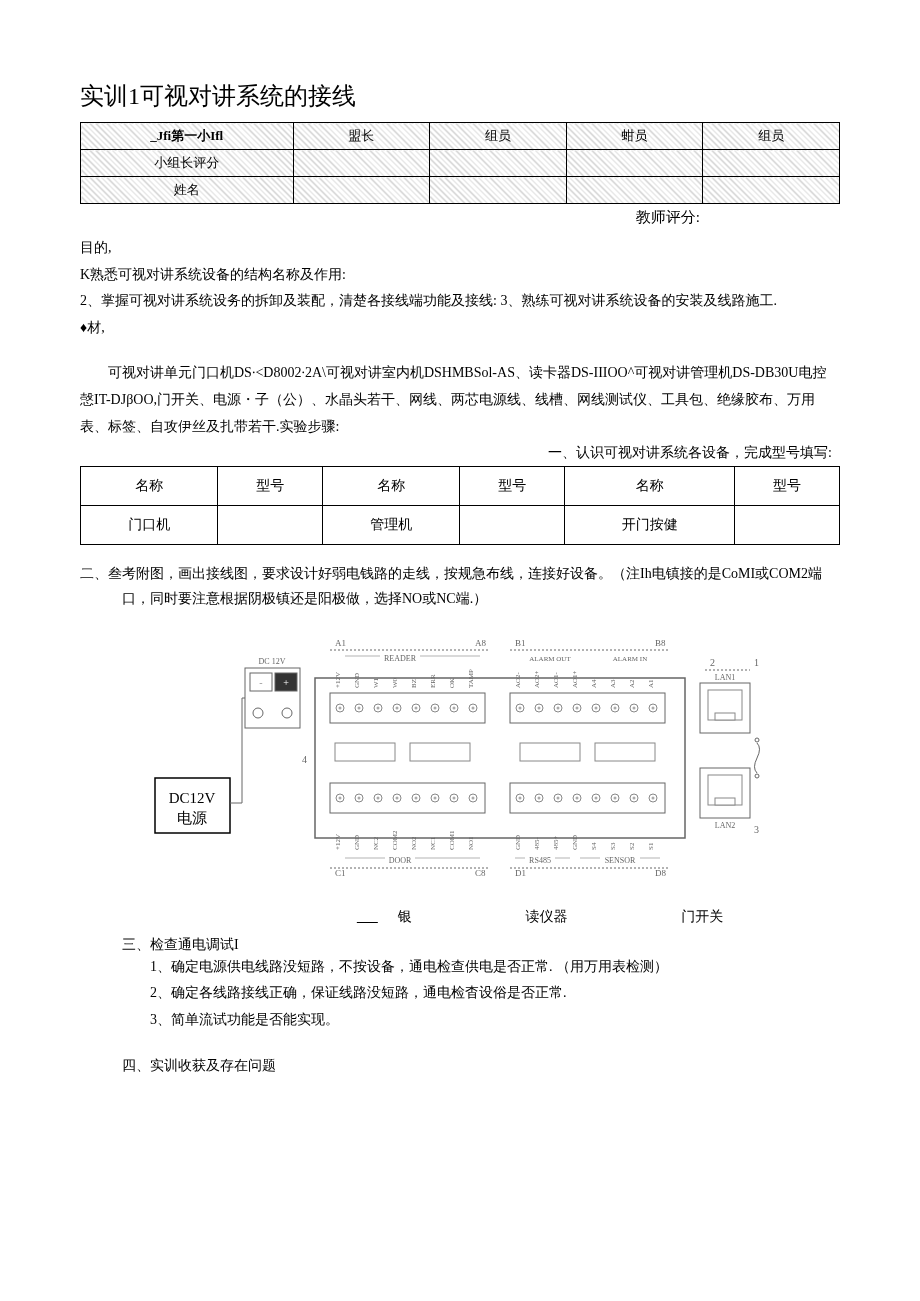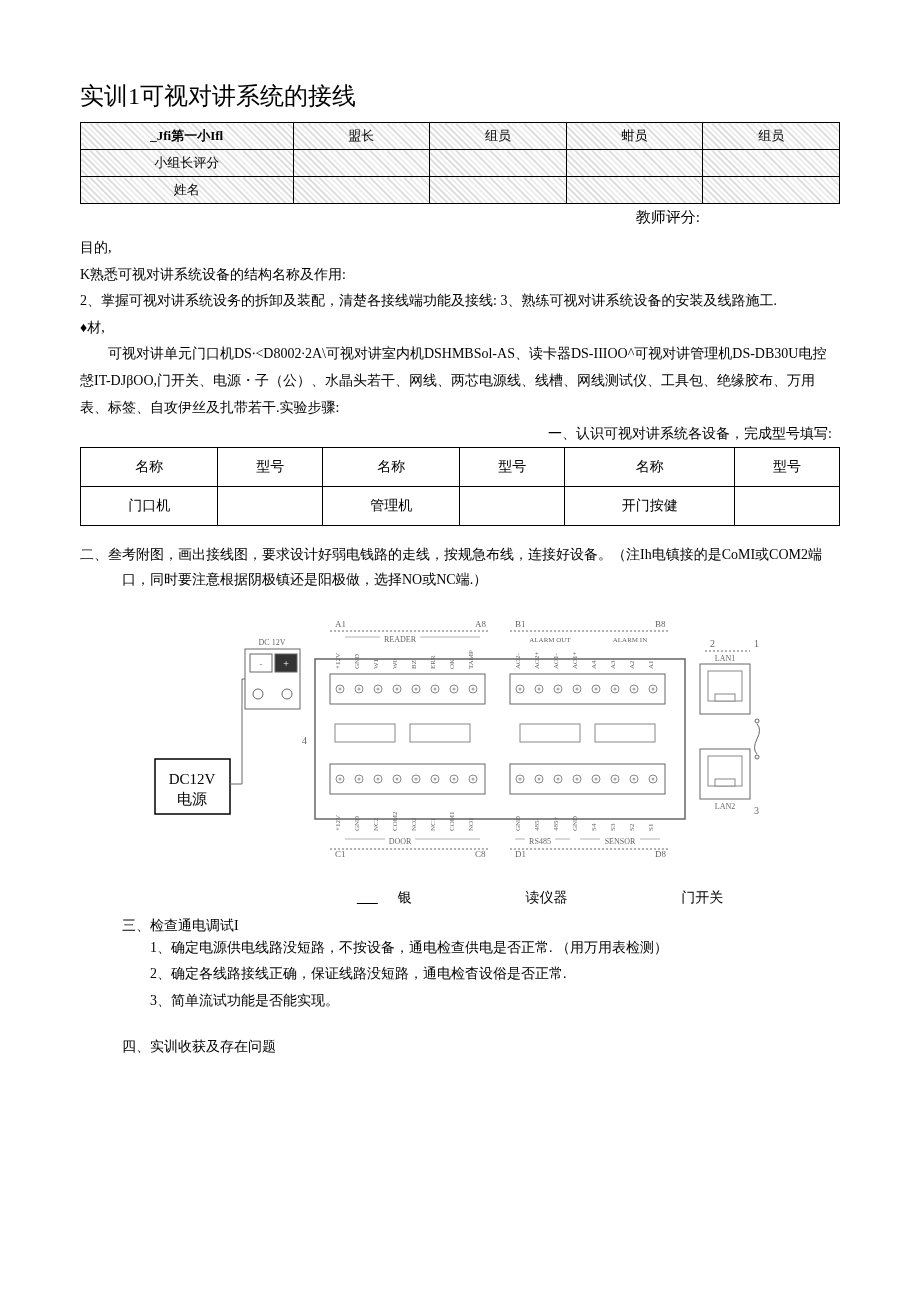--- a/index.html
+++ b/index.html
@@ -45,20 +45,21 @@
       padding-right: 140px;
       margin: 4px 0 8px 0;
       font-size: 15px;
     }
     .content {
       line-height: 1.9;
       font-size: 14px;
     }
     .indent {
       text-indent: 2em;
+      margin-top: 19px;
     }
     .right-text {
       text-align: right;
       margin: 4px 8px;
     }
     .model-table td {
       padding: 10px 8px;
       font-size: 14px;
       font-family: Liberation Serif, serif;
     }

